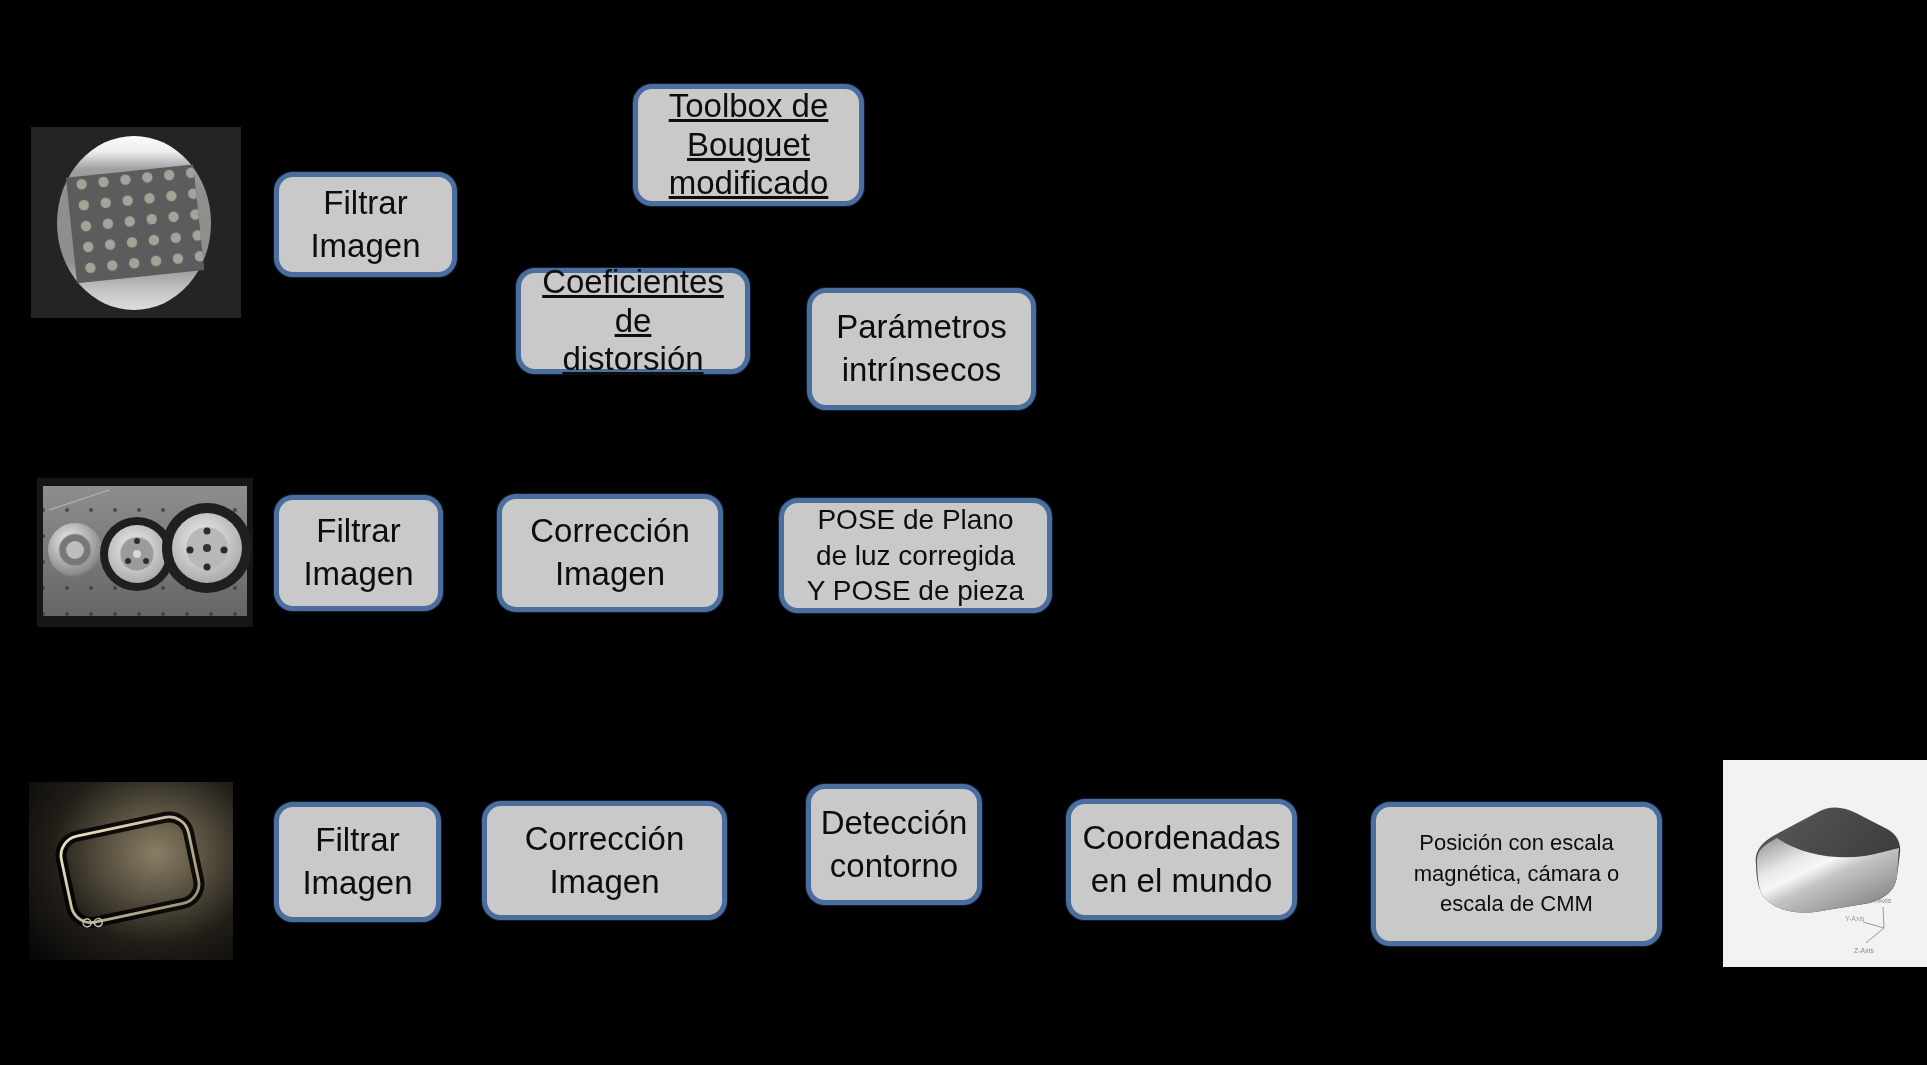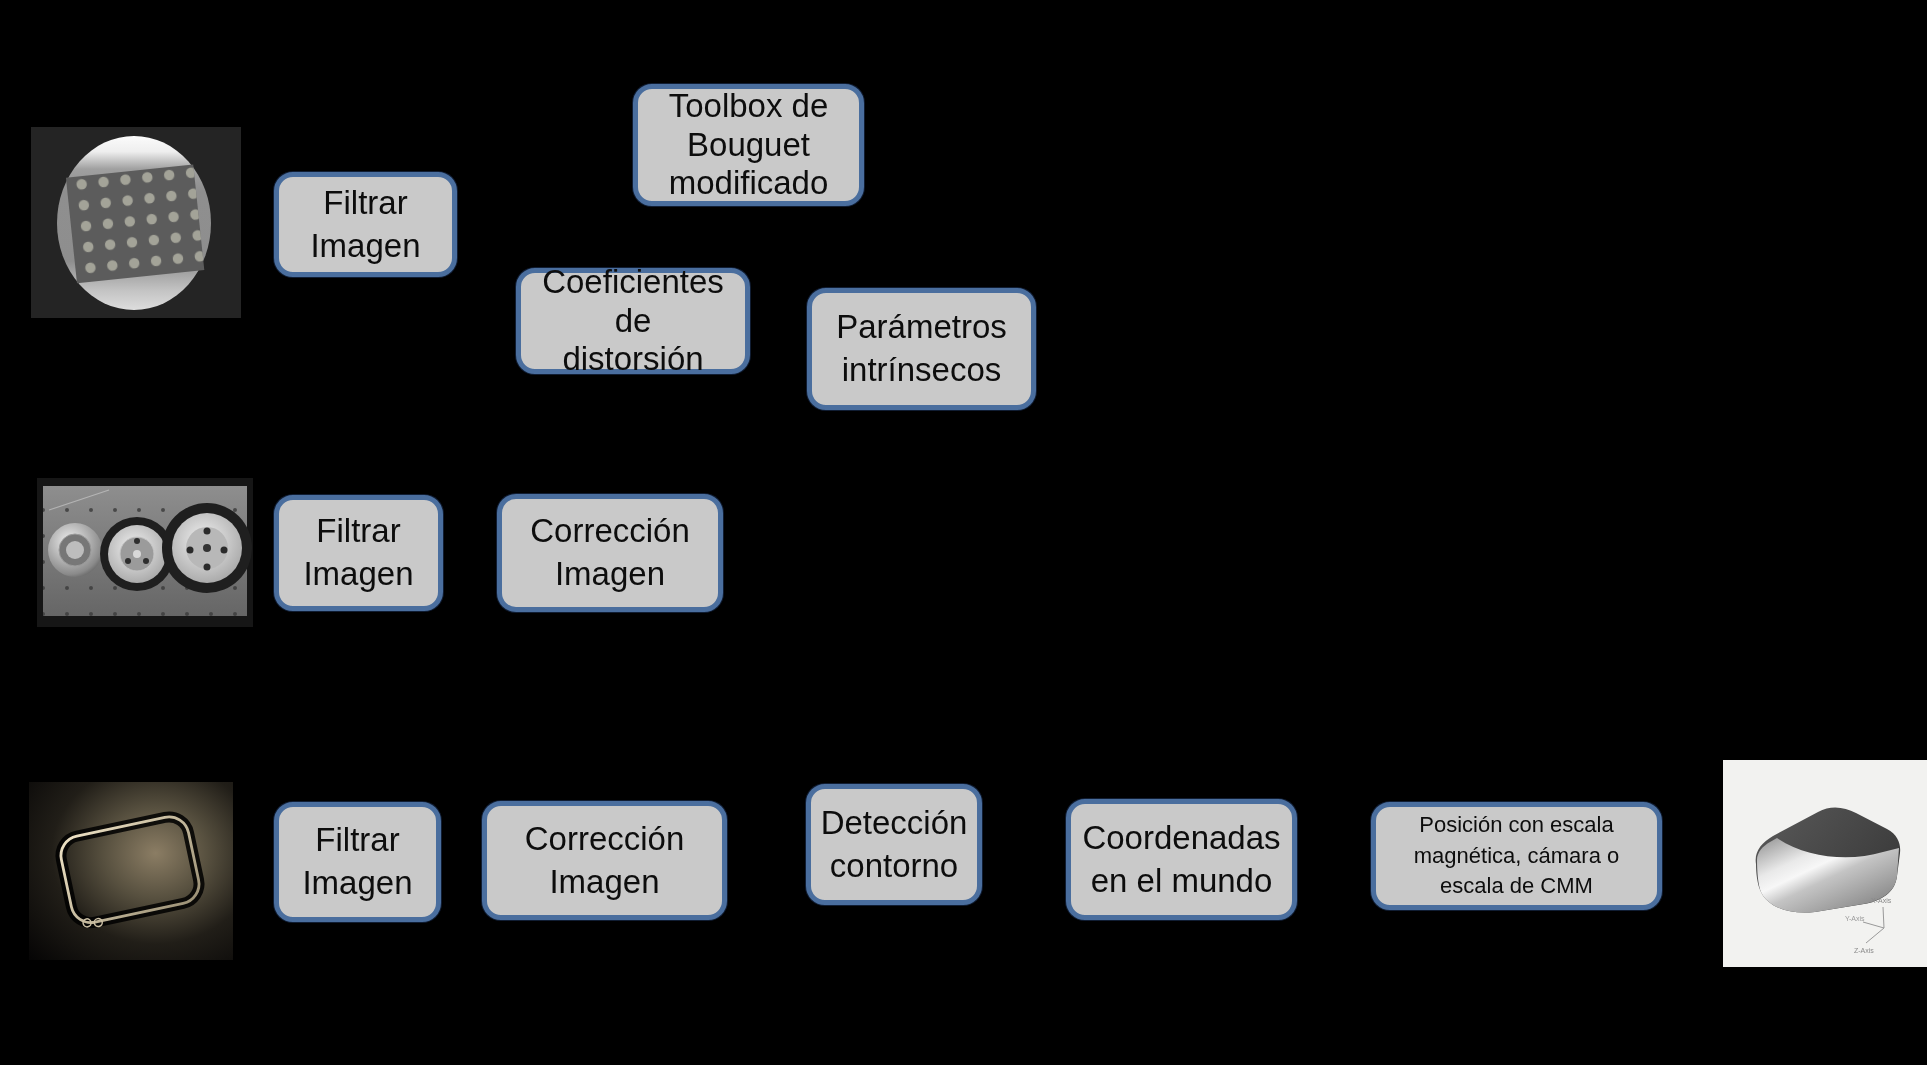--- a/index.html
+++ b/index.html
@@ -7,21 +7,21 @@
          font-family:"Liberation Sans",sans-serif;}
   .box{position:absolute;box-sizing:border-box;
        background:var(--box-fill,#c9c9c9);
        border:5px solid var(--box-border,#4a6e9e);
        border-radius:19px;
        box-shadow:0 0 0 1px rgba(18,32,56,.9);
        display:flex;align-items:center;justify-content:center;
        text-align:center;white-space:pre-line;
        color:var(--box-text,#0d0d0d);}
   .fs-lg{font-size:33px;line-height:1.30;}
-  .lh-tight{line-height:1.18;}
+  .lh-tight{line-height:1.18;text-decoration:underline;}
   .fs-md{font-size:28px;line-height:1.28;}
   .fs-sm{font-size:22px;line-height:1.38;}
   .photo{position:absolute;display:block;}
   .photo svg{display:block;width:100%;height:100%;}
   #connectors{position:absolute;left:0;top:0;width:1927px;height:1065px;pointer-events:none;}
 </style>
 </head>
 <body>
 
 <div id="stage">
@@ -142,20 +142,23 @@
       </g>
     </svg>
   </div>
 
   <div class="box fs-lg" style="left:274px;top:495px;width:169px;height:116px">Filtrar
 Imagen</div>
 
   <div class="box fs-lg" style="left:497px;top:494px;width:226px;height:118px">Corrección
 Imagen</div>
 
+  <div class="box fs-md" style="left:779px;top:498px;width:273px;height:115px">POSE de Plano
+de luz corregida
+Y POSE de pieza</div>
 
   <div class="photo" style="left:29px;top:782px;width:204px;height:178px">
     <svg viewBox="0 0 204 178" preserveAspectRatio="none">
       <defs>
         <radialGradient id="glow" cx=".62" cy=".40" r=".85">
           <stop offset="0" stop-color="#8b7d64"></stop>
             <stop offset=".3" stop-color="#57503f"></stop>
           <stop offset=".6" stop-color="#211e18"></stop>
             <stop offset="1" stop-color="#060505"></stop>
         </radialGradient>
@@ -179,21 +182,21 @@
 
   <div class="box fs-lg" style="left:482px;top:801px;width:245px;height:119px">Corrección
 Imagen</div>
 
   <div class="box fs-lg" style="left:806px;top:784px;width:176px;height:121px">Detección
 contorno</div>
 
   <div class="box fs-lg" style="left:1066px;top:799px;width:231px;height:121px">Coordenadas
 en el mundo</div>
 
-  <div class="box fs-sm" style="left:1371px;top:802px;width:291px;height:108px">Posición con escala
+  <div class="box fs-sm" style="left:1371px;top:802px;width:291px;height:144px">Posición con escala
 magnética, cámara o
 escala de CMM</div>
 
   <div class="photo" style="left:1723px;top:760px;width:204px;height:207px">
     <svg viewBox="0 0 204 207" preserveAspectRatio="none">
       <defs>
         <linearGradient id="topg" x1="0" y1="0" x2="1" y2=".6">
           <stop offset="0" stop-color="#5a5a5a"></stop>
             <stop offset="1" stop-color="#3a3a3a"></stop>
         </linearGradient>

